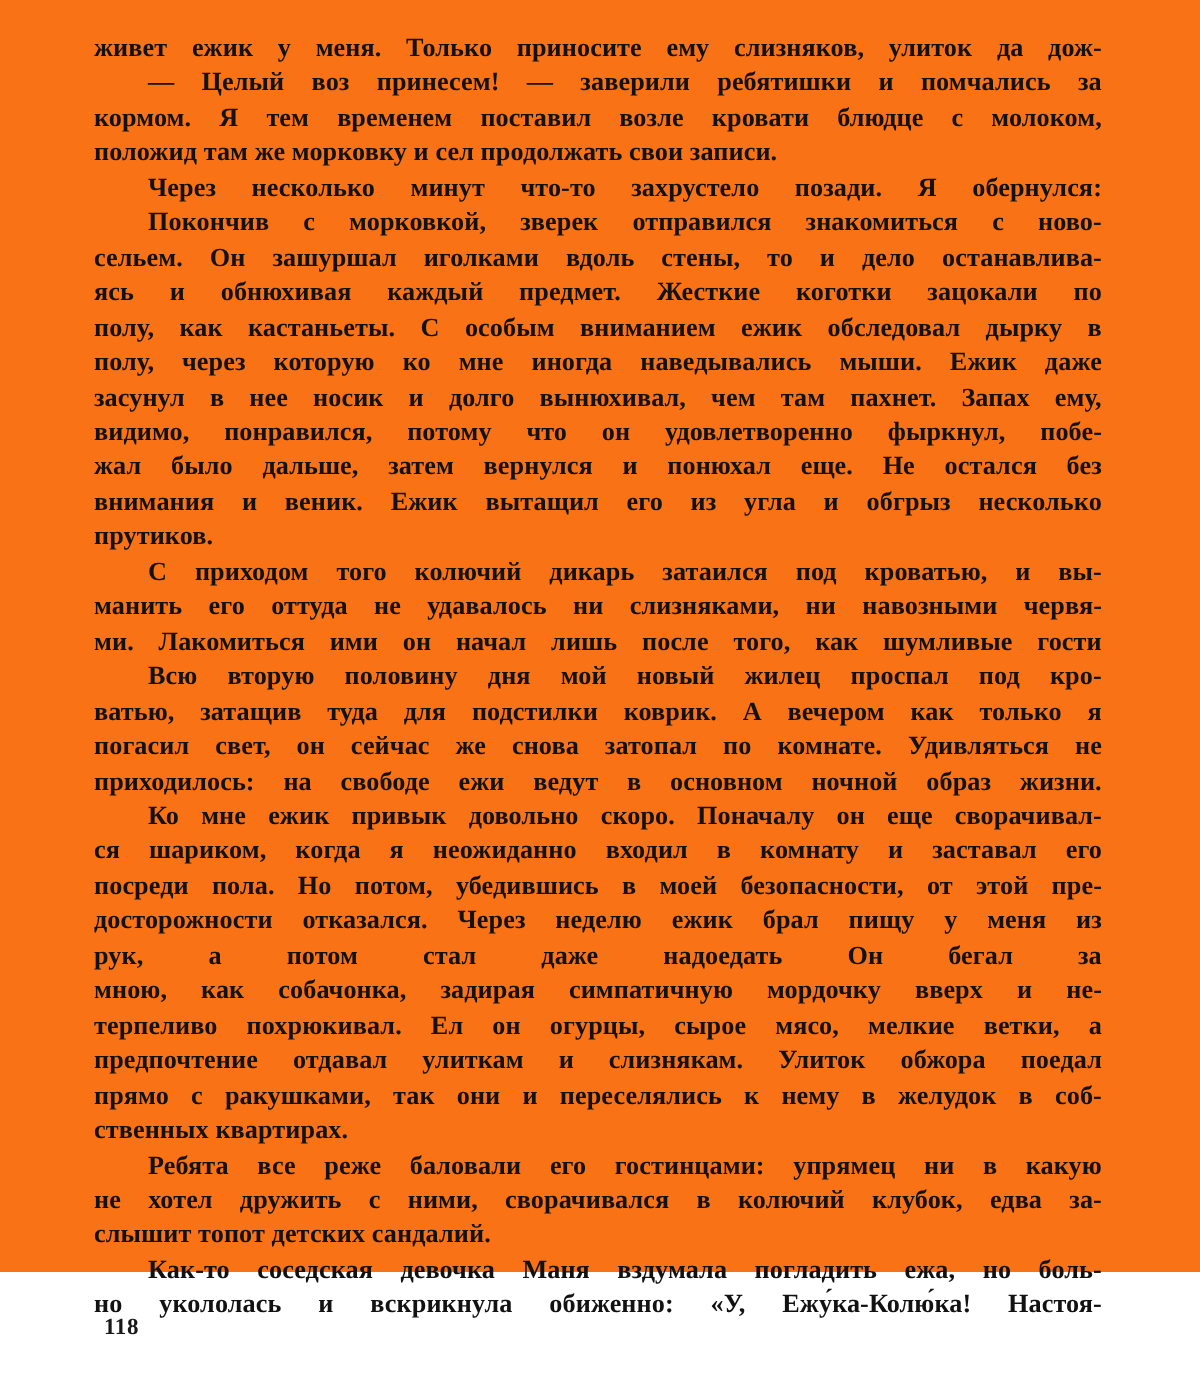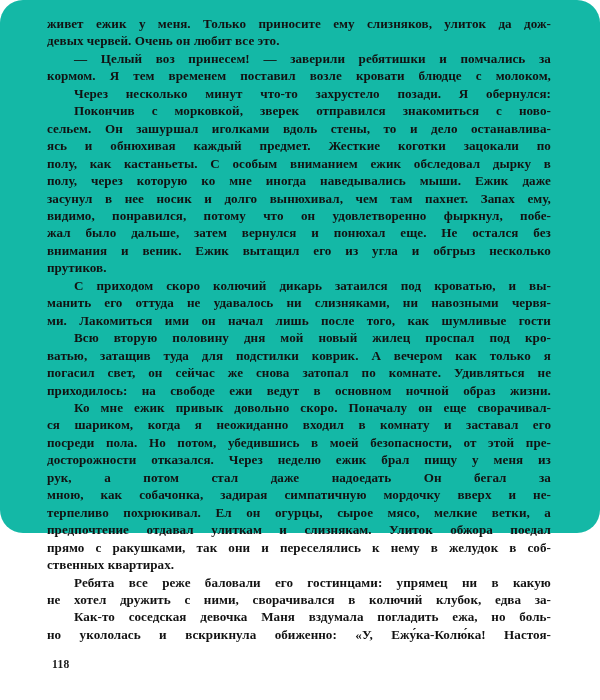--- a/index.html
+++ b/index.html
@@ -15,23 +15,22 @@
     font-family: "Liberation Serif", "DejaVu Serif", serif;
     color: #111111;
     position: relative;
   }
 
   .page {
     position: absolute;
     left: 0;
     top: 0;
     width: 600px;
-    height: 533px;
-    background: #14b8a6;
-    border-radius: 23px;
+    height: 636px;
+    background: #f97316;
   }
 
   .text-block {
     position: absolute;
     left: 47px;
     top: 15px;
     width: 504px;
   }
 
   
@@ -80,21 +79,20 @@
         <span>у</span>
         <span>меня.</span>
         <span>Только</span>
         <span>приносите</span>
         <span>ему</span>
         <span>слизняков,</span>
         <span>улиток</span>
         <span>да</span>
         <span>дож-</span>
       </div>
-      <div class="ln">девых червей. Очень он любит все это.</div>
       <div class="ln j ind">
         <span>—</span>
         <span>Целый</span>
         <span>воз</span>
         <span>принесем!</span>
         <span>—</span>
         <span>заверили</span>
         <span>ребятишки</span>
         <span>и</span>
         <span>помчались</span>
@@ -105,20 +103,21 @@
         <span>Я</span>
         <span>тем</span>
         <span>временем</span>
         <span>поставил</span>
         <span>возле</span>
         <span>кровати</span>
         <span>блюдце</span>
         <span>с</span>
         <span>молоком,</span>
       </div>
+      <div class="ln">положид там же морковку и сел продолжать свои записи.</div>
       <div class="ln j ind">
         <span>Через</span>
         <span>несколько</span>
         <span>минут</span>
         <span>что-то</span>
         <span>захрустело</span>
         <span>позади.</span>
         <span>Я</span>
         <span>обернулся:</span>
       </div>
@@ -226,21 +225,21 @@
         <span>из</span>
         <span>угла</span>
         <span>и</span>
         <span>обгрыз</span>
         <span>несколько</span>
       </div>
       <div class="ln">прутиков.</div>
       <div class="ln j ind">
         <span>С</span>
         <span>приходом</span>
-        <span>скоро</span>
+        <span>того</span>
         <span>колючий</span>
         <span>дикарь</span>
         <span>затаился</span>
         <span>под</span>
         <span>кроватью,</span>
         <span>и</span>
         <span>вы-</span>
       </div>
       <div class="ln j">
         <span>манить</span>
@@ -445,20 +444,21 @@
         <span>дружить</span>
         <span>с</span>
         <span>ними,</span>
         <span>сворачивался</span>
         <span>в</span>
         <span>колючий</span>
         <span>клубок,</span>
         <span>едва</span>
         <span>за-</span>
       </div>
+      <div class="ln">слышит топот детских сандалий.</div>
       <div class="ln j ind">
         <span>Как-то</span>
         <span>соседская</span>
         <span>девочка</span>
         <span>Маня</span>
         <span>вздумала</span>
         <span>погладить</span>
         <span>ежа,</span>
         <span>но</span>
         <span>боль-</span>

